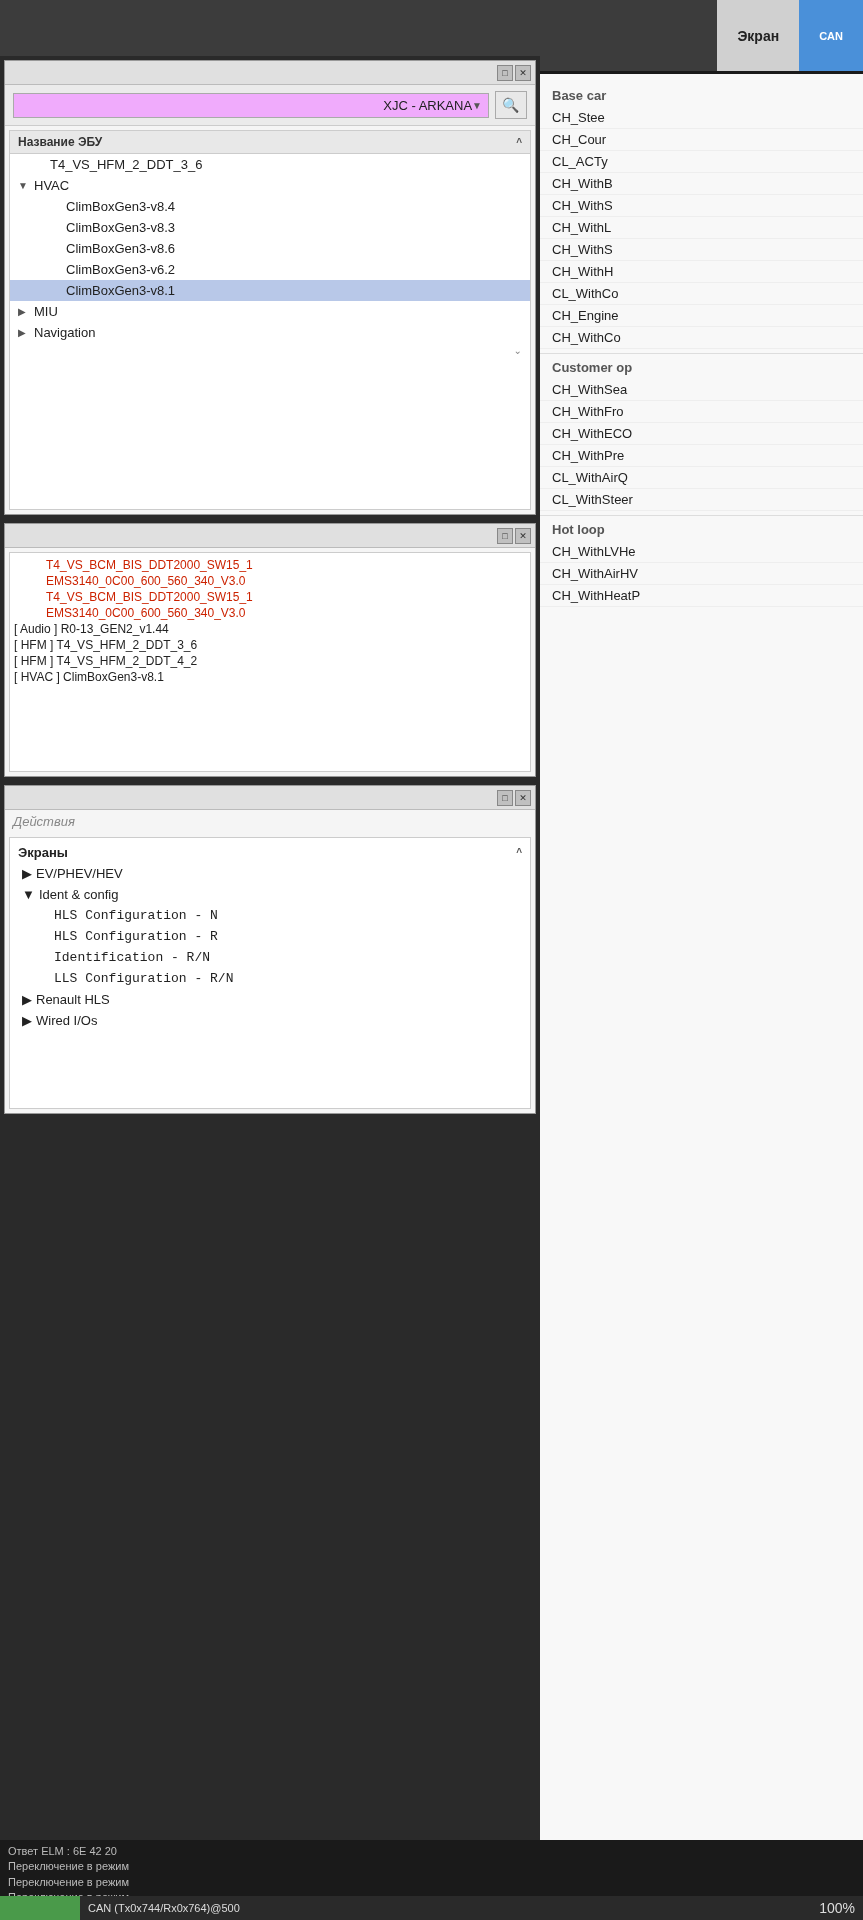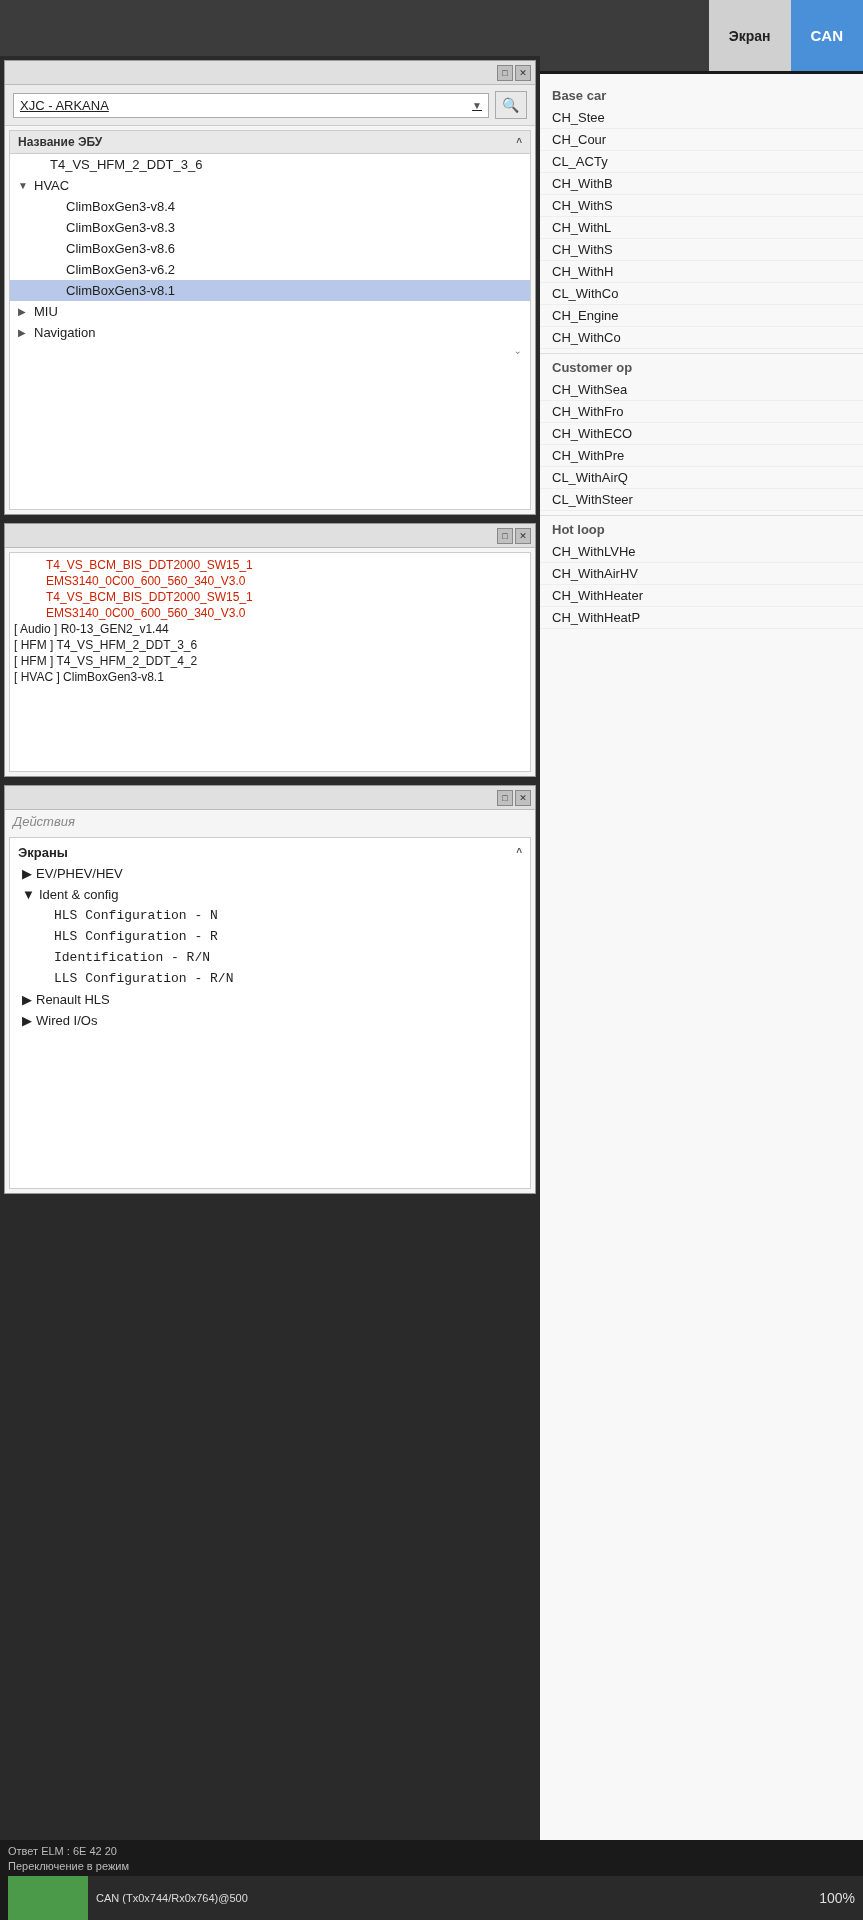--- a/index.html
+++ b/index.html
@@ -43,21 +43,21 @@
       font-size: 14px;
       cursor: pointer;
     }
     .tab-can {
       background: #4a90d9;
       color: #fff;
       display: flex;
       align-items: center;
       padding: 0 20px;
       font-weight: 700;
-      font-size: 15px;
+      font-size: 11px;
       cursor: pointer;
     }
 
     
     .main-layout {
       position: absolute;
       top: 56px;
       left: 0;
       right: 0;
       bottom: 80px;
@@ -110,30 +110,29 @@
     .ecu-header {
       display: flex;
       align-items: center;
       padding: 6px 8px;
       gap: 6px;
       background: #ebebeb;
       border-bottom: 1px solid #ccc;
     }
     .ecu-dropdown {
       flex: 1;
-      background: #ffffff;
+      background: #f0abfc;
       border: 1px solid #aaa;
       padding: 4px 6px;
       font-size: 13px;
       color: #222;
       display: flex;
       align-items: center;
-      justify-content: space-between;
-      cursor: pointer;
-      text-decoration: underline;
+      justify-content: flex-end;
+      cursor: pointer;
     }
     .ecu-dropdown-arrow {
       color: #555;
       font-size: 10px;
     }
     .ecu-search-btn {
       width: 32px;
       height: 28px;
       background: #e8e8e8;
       border: 1px solid #aaa;
@@ -217,21 +216,21 @@
       padding: 4px 8px;
       font-size: 13px;
       color: #888;
       font-style: italic;
     }
     .screens-tree-container {
       background: white;
       border: 1px solid #ccc;
       margin: 4px;
       padding: 4px;
-      height: 352px;
+      height: 272px;
       overflow-y: auto;
     }
     .screens-section-header {
       font-weight: 600;
       font-size: 13px;
       color: #222;
       padding: 3px 4px;
       display: flex;
       align-items: center;
       gap: 4px;
@@ -260,23 +259,23 @@
       padding: 4px 8px;
     }
     .status-line {
       font-size: 11px;
       color: #bbb;
       line-height: 1.4;
     }
     .status-bottom-bar {
       position: absolute;
       bottom: 0;
-      left: 8px;
+      left: 0;
       right: 0;
-      height: 44px;
+      height: 24px;
       background: #2a2a2a;
       display: flex;
       align-items: center;
     }
     .status-green-box {
       background: #4a9a4a;
       color: white;
       font-size: 11px;
       padding: 2px 8px;
       height: 100%;
@@ -498,21 +497,20 @@
         <div class="right-item">CH_WithECO</div>
         <div class="right-item">CH_WithPre</div>
         <div class="right-item">CL_WithAirQ</div>
         <div class="right-item">CL_WithSteer</div>
       </div>
 
     <div class="right-section-header">Hot loop</div>
     <div id="hot-loop-items">
         <div class="right-item">CH_WithLVHe</div>
         <div class="right-item">CH_WithAirHV</div>
-        <div class="right-item">CH_WithHeater</div>
         <div class="right-item">CH_WithHeatP</div>
       </div>
   </div>
 
 </div>
 
 <div class="status-bar">
   <div class="status-messages">
     <div id="status-lines">
         <div class="status-line">Ответ ELM : 6E 42 20</div>

